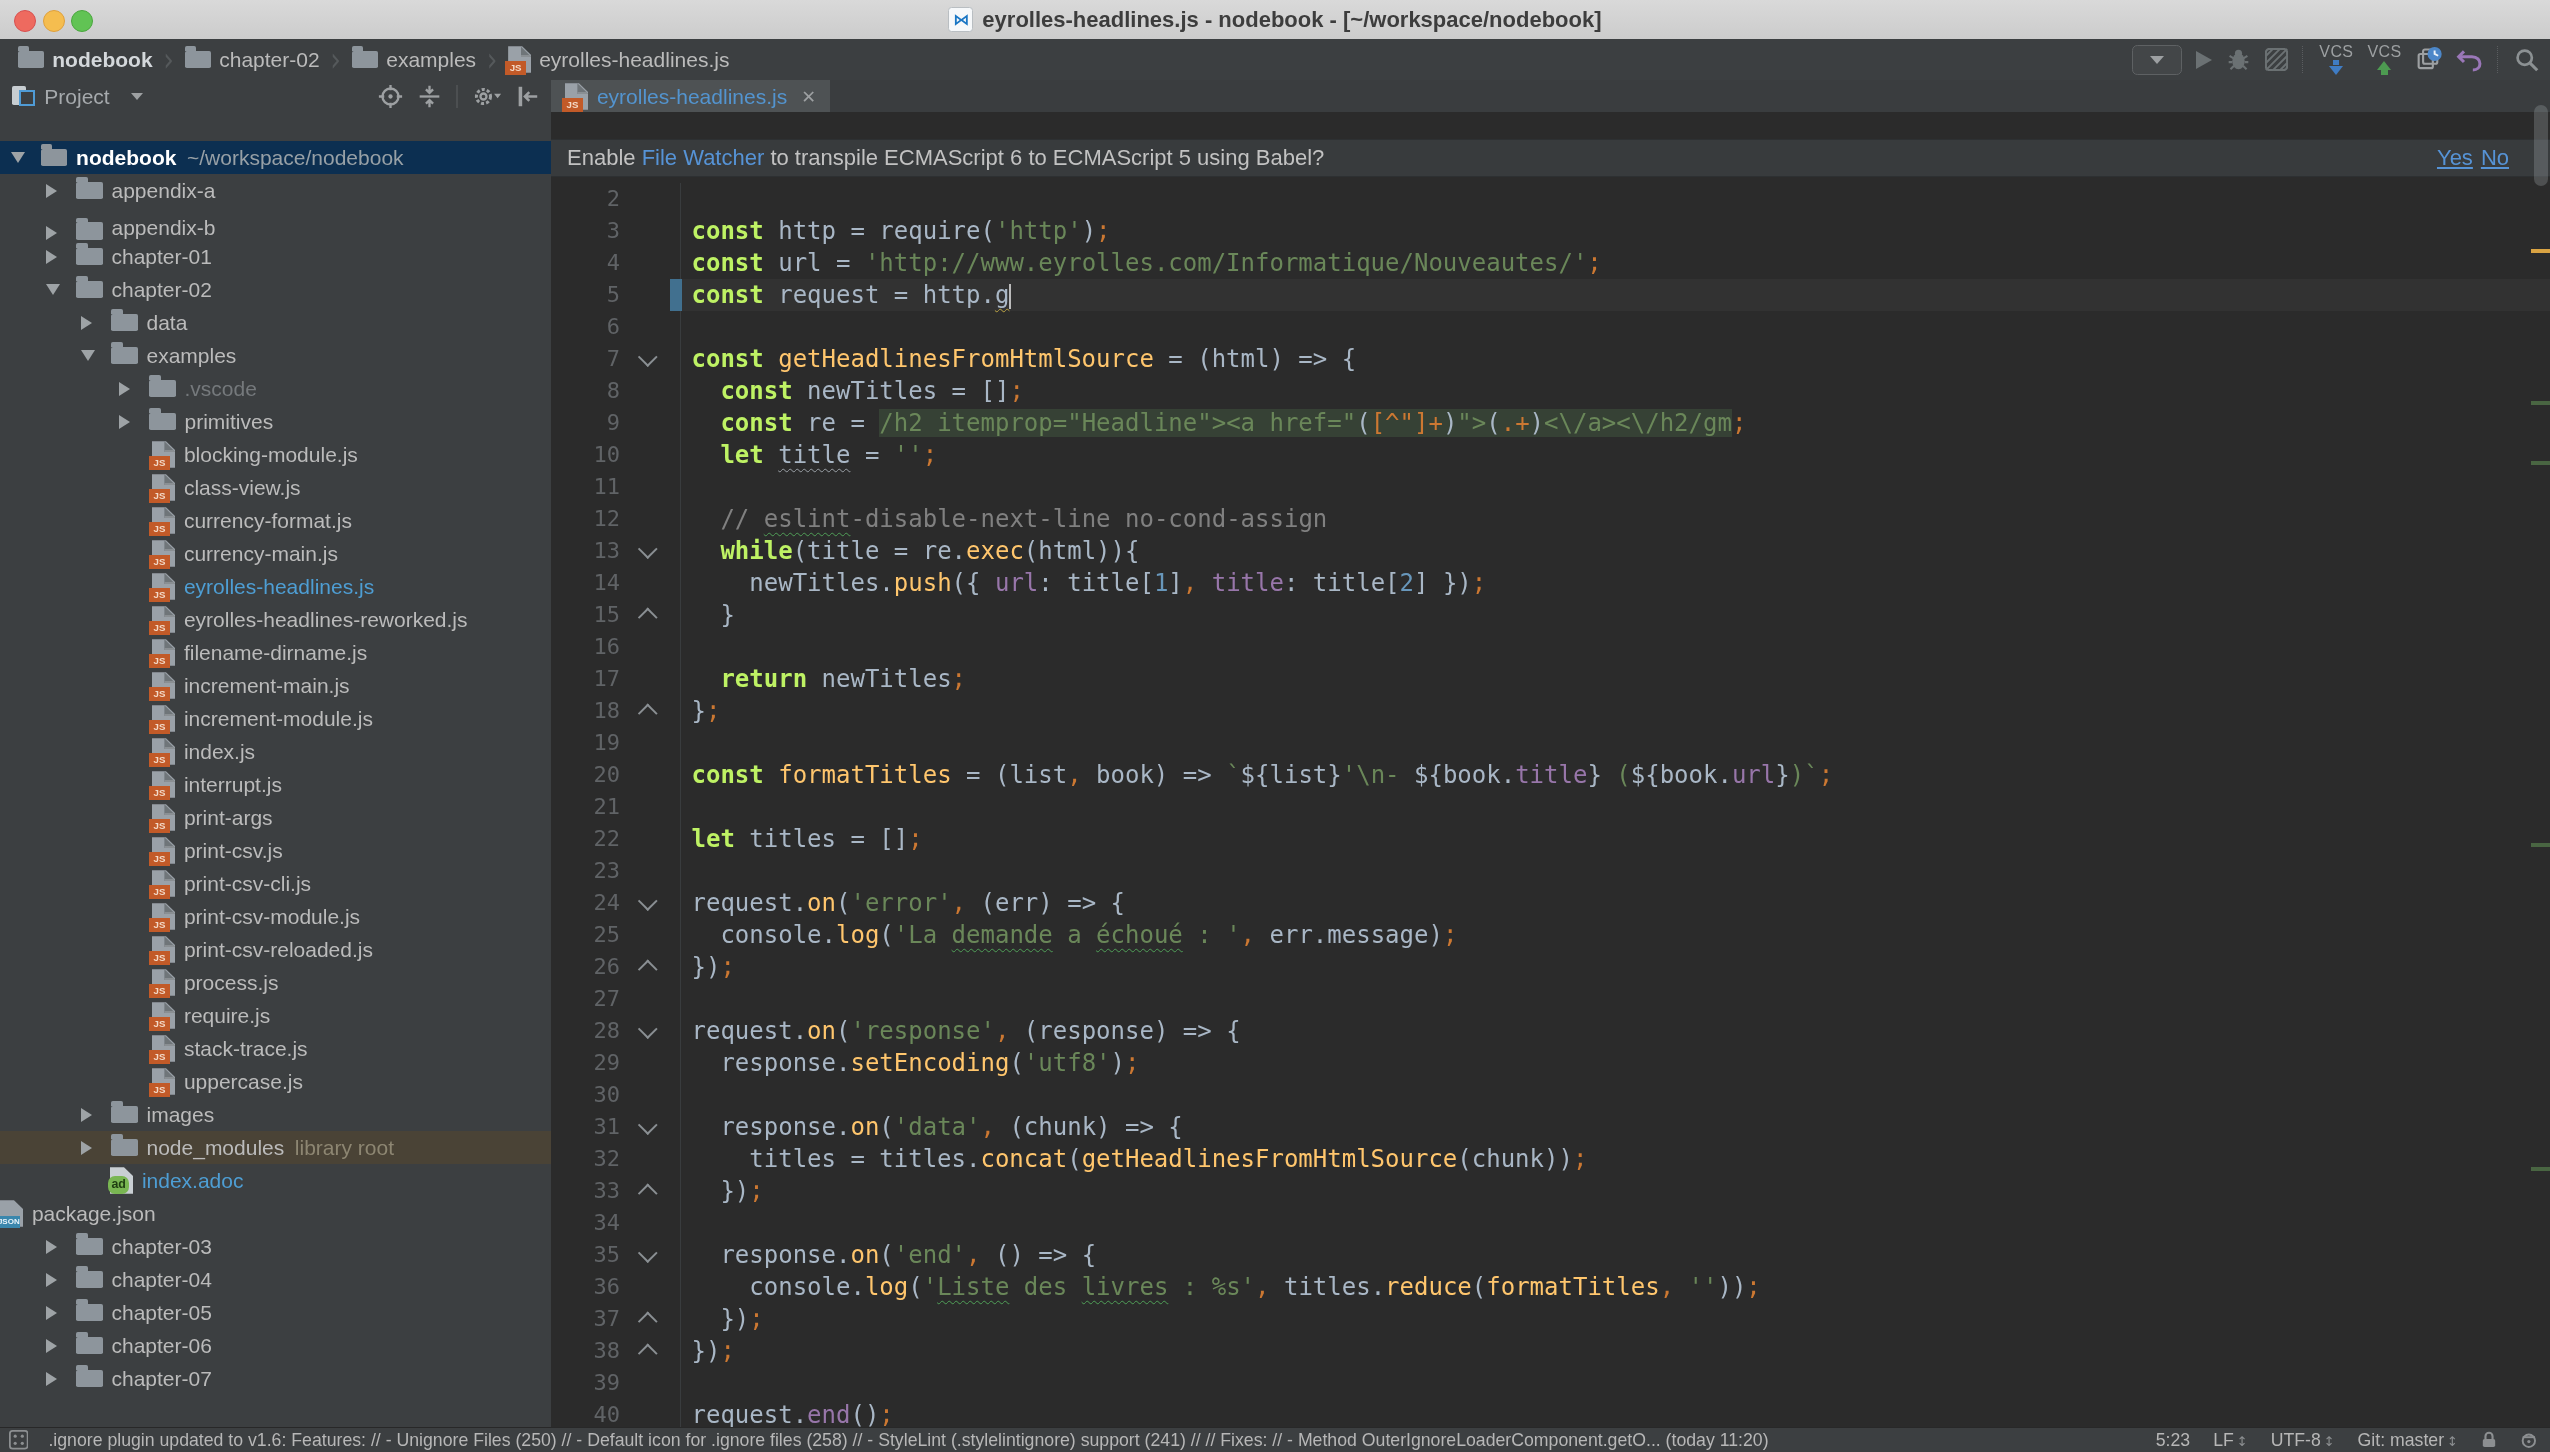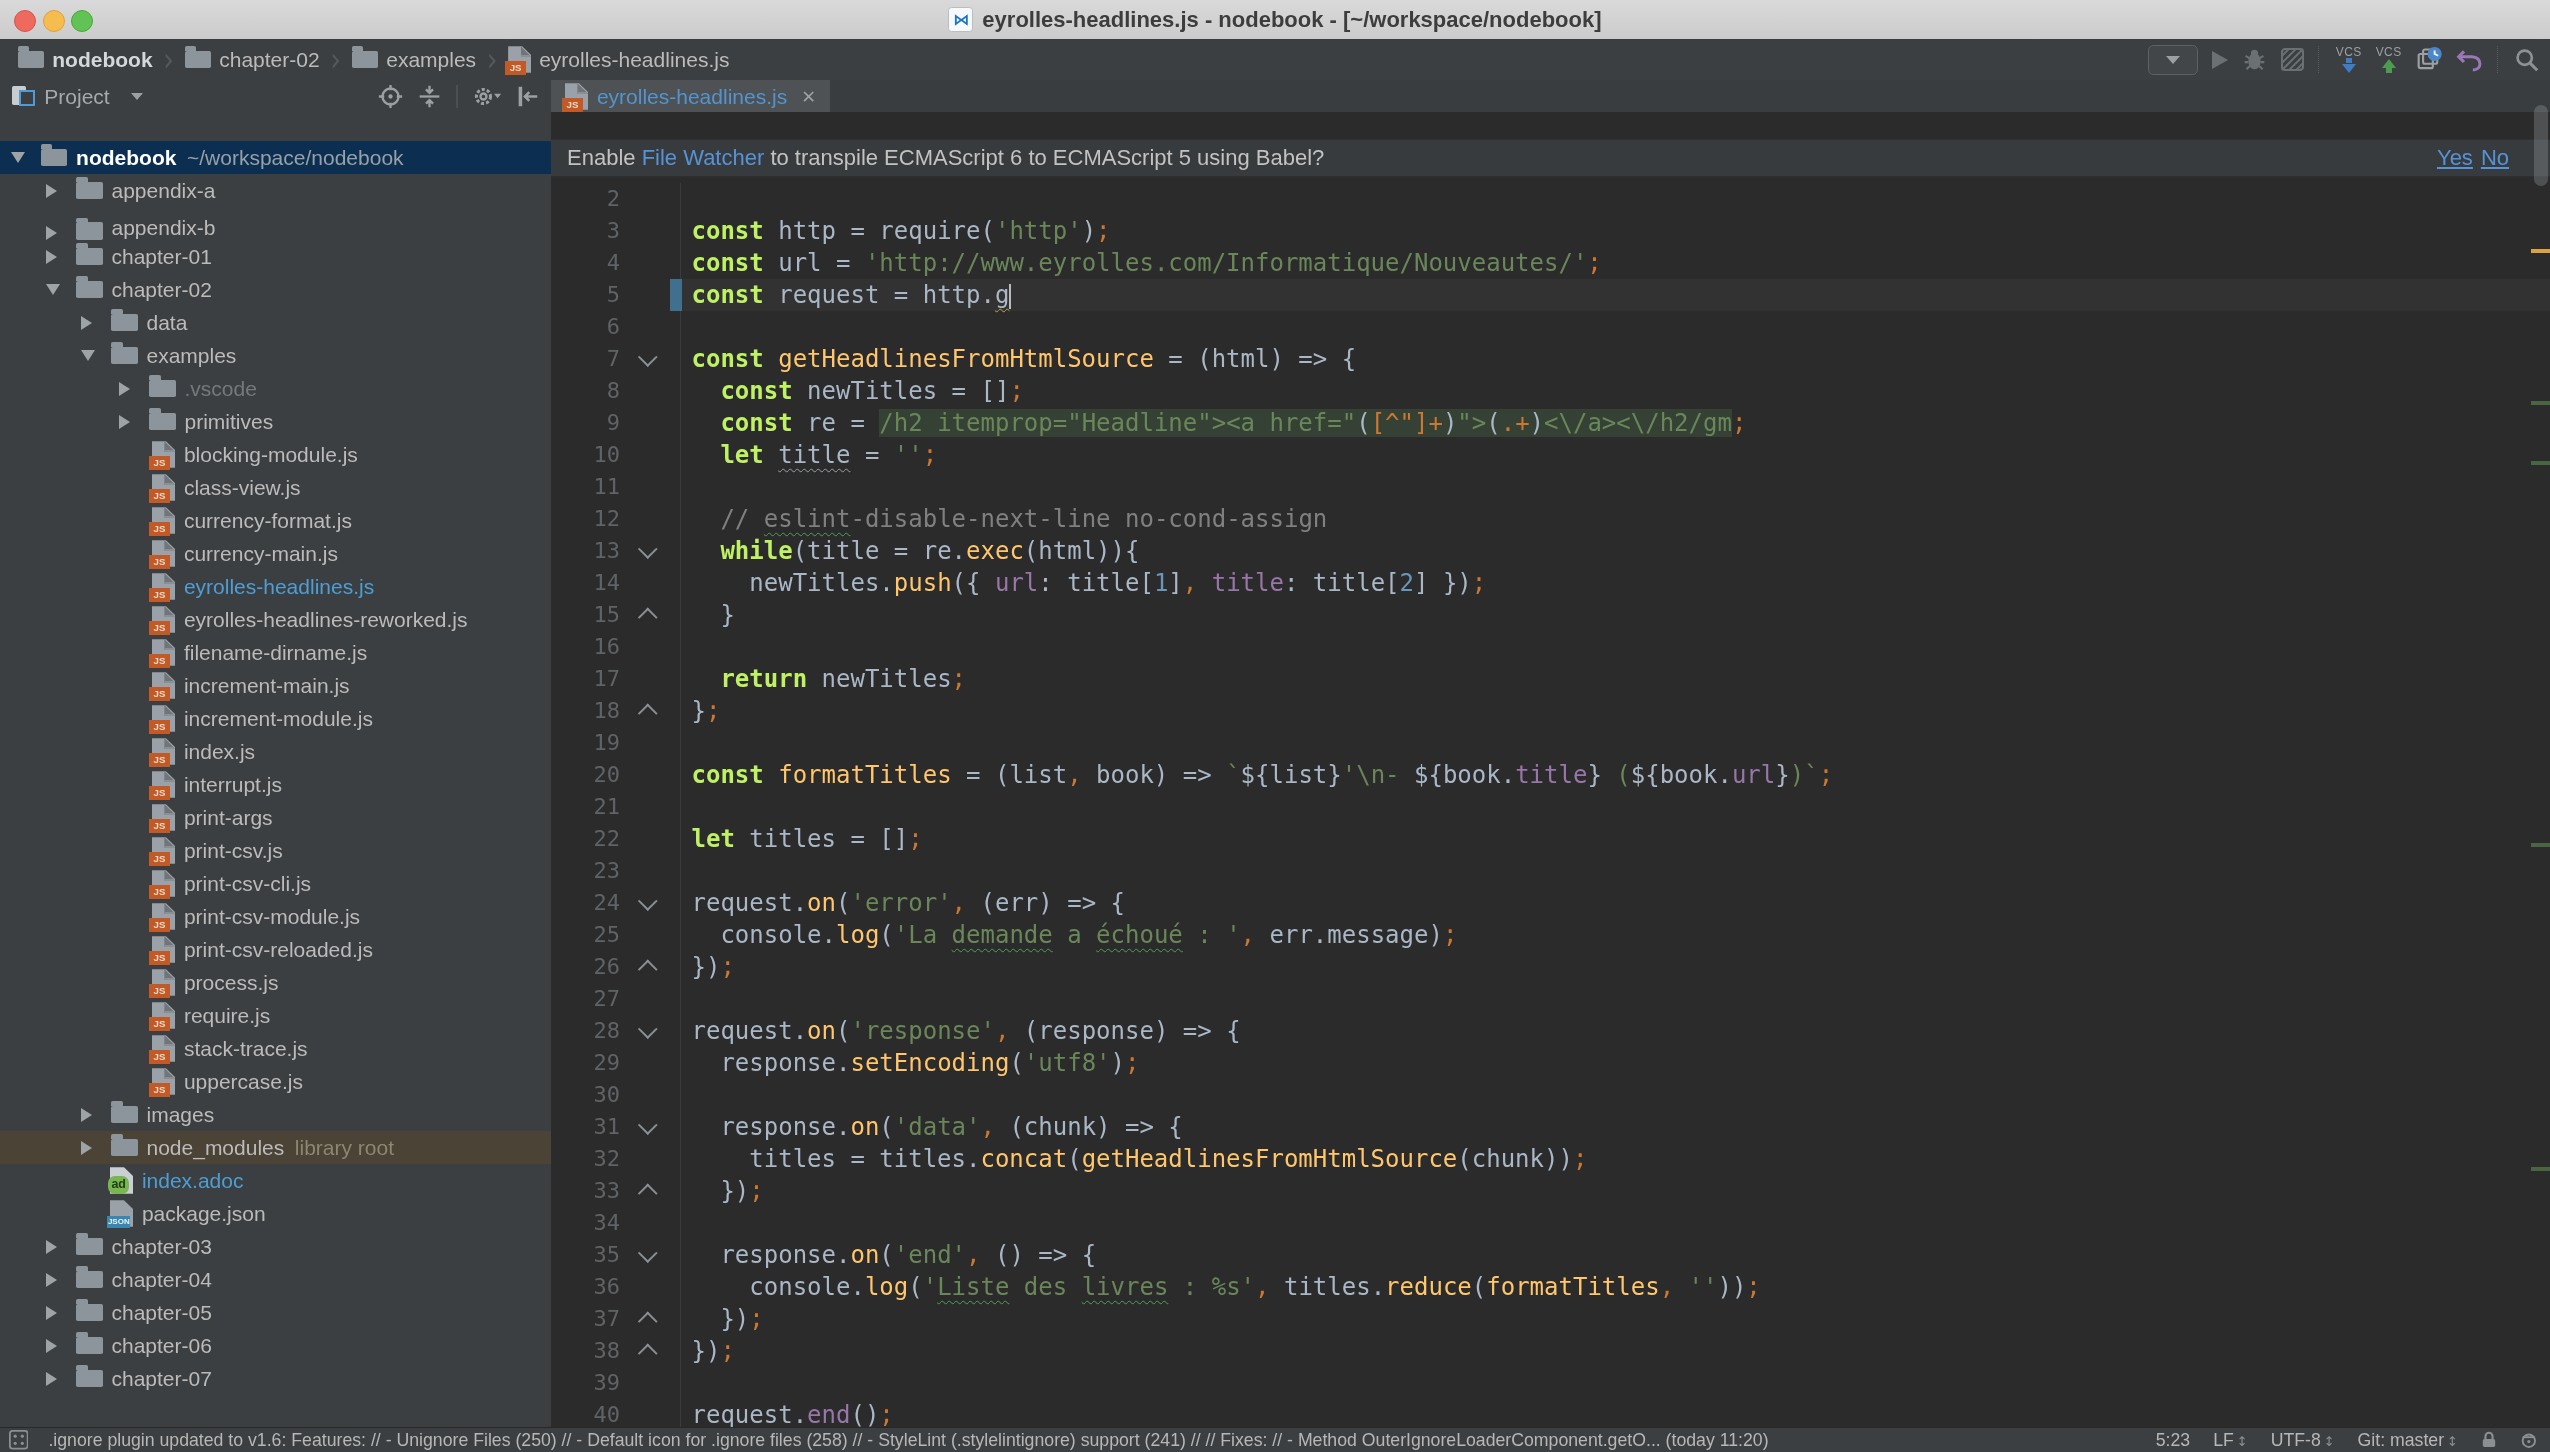--- a/index.html
+++ b/index.html
@@ -21,21 +21,21 @@
   .crumb{display:flex;align-items:center;gap:8px}
   .crumb-sep{color:#55595b;font-size:26.6px;font-family:"DejaVu Sans",sans-serif;margin:0 1.8px;transform:scaleY(1.25)}
   .crumb.first .lbl{font-weight:bold;color:#d4d8db}
 
   #toolbar-right{position:absolute;right:10.6px;top:0;height:41px;display:flex;align-items:center;gap:14px}
   .tb-sep{width:2.7px;height:26.6px;border-left:1.8px dotted #5a5d5f}
   #run-config{width:48px;height:28px;border:1.8px solid #5e6163;border-radius:5.3px;background:#434648;display:flex;align-items:center;justify-content:center}
   .tri-down{width:0;height:0;border-left:7px solid transparent;border-right:7px solid transparent;border-top:8.9px solid #9da0a2}
   .tri-play{width:0;height:0;border-top:9.7px solid transparent;border-bottom:9.7px solid transparent;border-left:16px solid #6b7173}
   .vcs-btn{display:flex;flex-direction:column;align-items:center;line-height:1}
-  .vcs-btn .t{font-size:12px;color:#9da0a2;letter-spacing:0.4px}
+  .vcs-btn .t{font-size:16px;color:#9da0a2;letter-spacing:0.4px}
   .vcs-arrow{width:0;height:0;border-left:7px solid transparent;border-right:7px solid transparent;margin-top:0.9px}
   .vcs-down .vcs-arrow{border-top:9.7px solid #3f7cc4}
   .vcs-up .vcs-arrow{border-bottom:9.7px solid #4d9b51;border-top:none}
   .svgi{display:block}
 
   
   #projhead{top:80px;left:0;width:551px;height:33px;background:#3c3f41;display:flex;align-items:center;border-right:0.9px solid #282828}
   #projhead .title{display:flex;align-items:center;gap:8.9px;padding-left:12.4px;color:#a6aaad;font-size:21px}
   .proj-icon{position:relative;width:23px;height:23px}
   .proj-icon .doc{position:absolute;left:0;top:0.9px;width:13.3px;height:19.5px;background:#c7cdd1;border-radius:1.8px}
@@ -490,21 +490,21 @@
         <span class="lbl">node_modules</span>
         <span class="suffix">library root</span>
       </div>
       <div class="trow blue" style="padding-left: 110px;">
         <span class="adicon">
           <span class="page"></span>
           <span class="badge">ad</span>
         </span>
         <span class="lbl">index.adoc</span>
       </div>
-      <div class="trow" style="padding-left: 110px;">
+      <div class="trow" style="">
         <span class="jsonicon">
           <span class="page"></span>
           <span class="badge">JSON</span>
         </span>
         <span class="lbl">package.json</span>
       </div>
       <div class="trow" style="padding-left: 46px;">
         <span class="arrow">
           <span class="arr-c"></span>
         </span>

